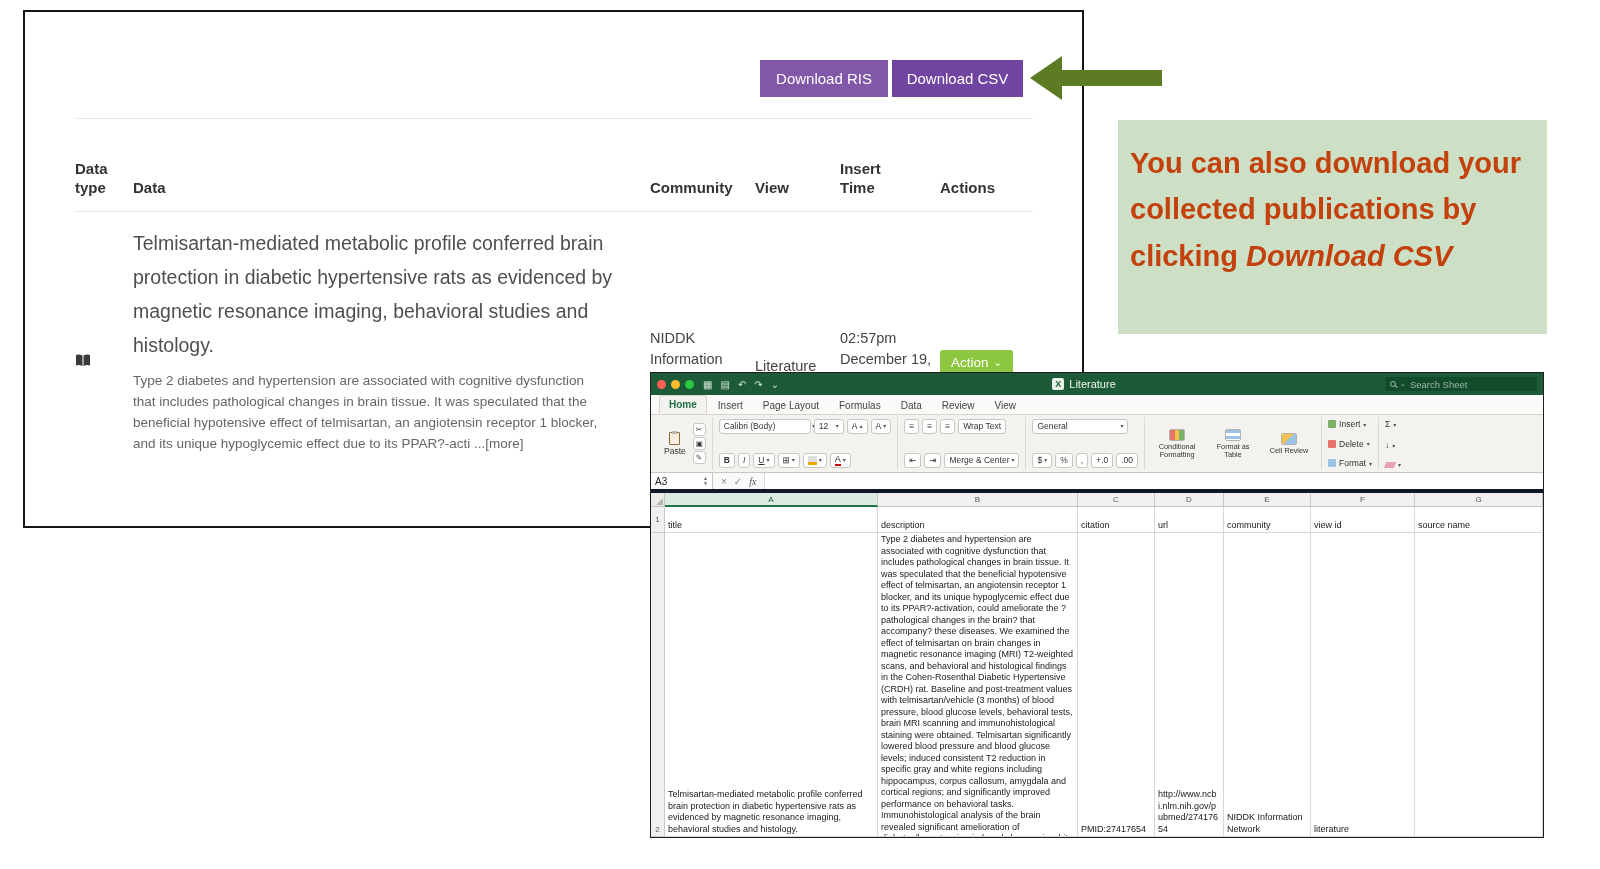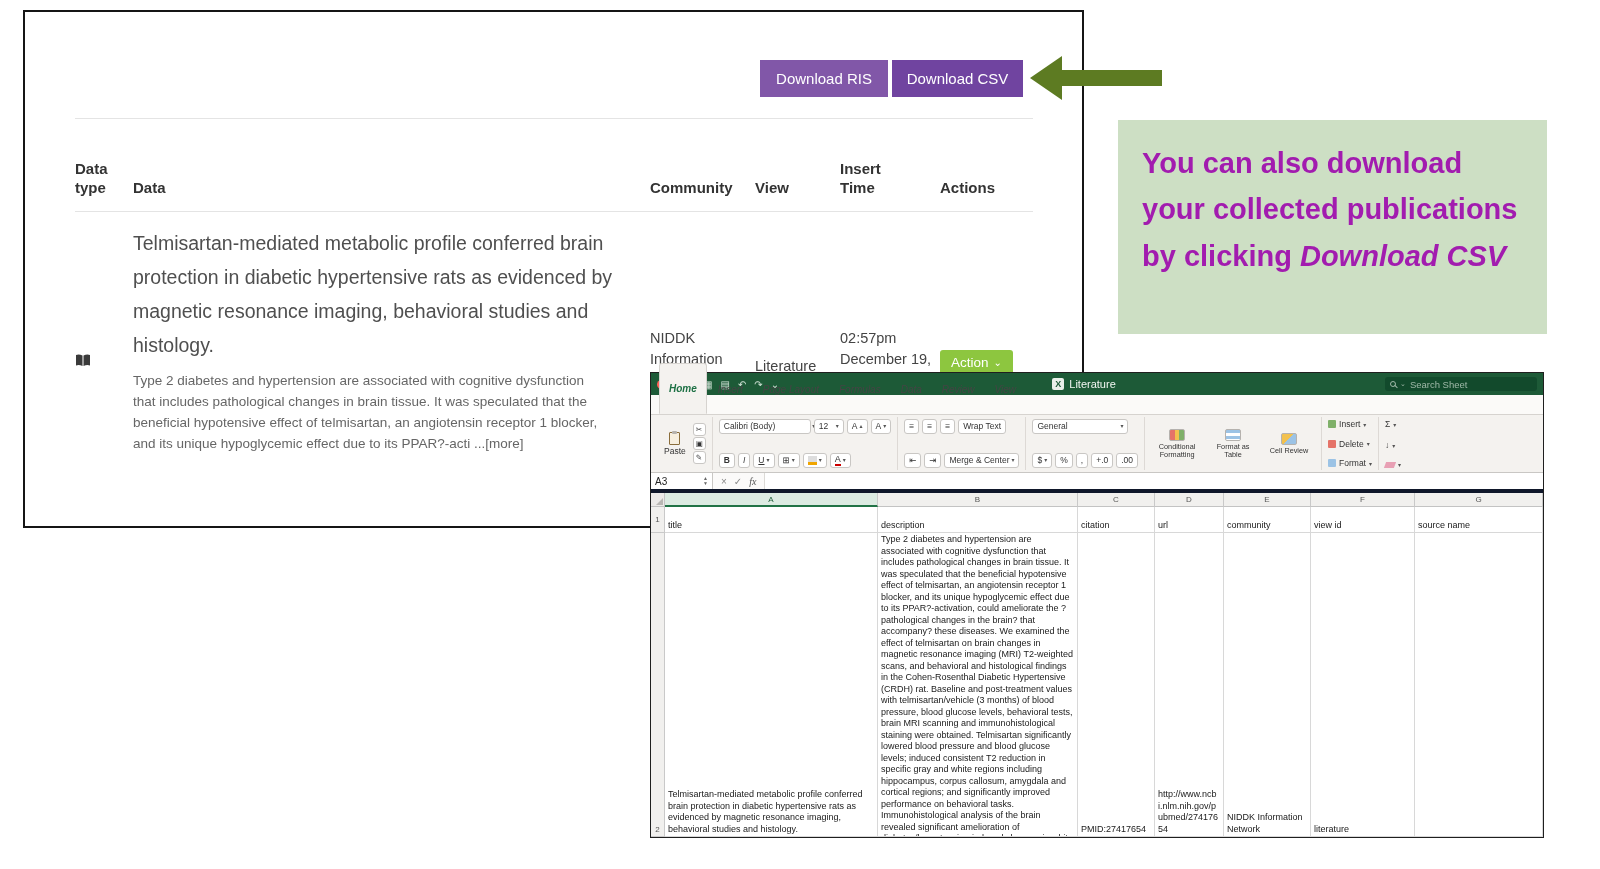--- a/index.html
+++ b/index.html
@@ -33,22 +33,22 @@
   .action-btn { margin-top:124px; display:inline-flex; align-items:center; gap:5px;
                 background:#8dc63f; color:#fff; font-size:13.5px; padding:5px 11px;
                 border:none; border-radius:3px; cursor:pointer; }
   .action-caret { font-size:10px; }
 
   
   .arrow { position:absolute; left:1030px; top:56px; z-index:3; }
 
   
   .callout { position:absolute; left:1118px; top:120px; width:429px; height:214px;
-             background:#cddfc4; padding:20px 24px; z-index:2;
-             font-size:29px; font-weight:bold; color:#a21caf; line-height:1.6; }
+             background:#cddfc4; padding:20px 12px; z-index:2;
+             font-size:29px; font-weight:bold; color:#c2410c; line-height:1.6; }
   .callout em { font-style:italic; }
 
   
   .excel { position:absolute; left:650px; top:372px; width:894px; height:466px;
            border:1px solid #1f1f1f; background:#f4f2ef; z-index:5;
            display:flex; flex-direction:column; }
   .titlebar { height:22px; background:#1d5a37; display:flex; align-items:center;
               padding:0 6px; color:#cfe0d4; flex:0 0 auto; }
   .light { width:9px; height:9px; border-radius:50%; margin-right:5px; }
   .l-red { background:#ff5f57; } .l-yel { background:#fdbc2e; } .l-grn { background:#28c841; }
@@ -60,21 +60,21 @@
   .searchbox { width:152px; height:14px; background:#124a2c; border-radius:3px;
                display:flex; align-items:center; gap:4px; padding:0 5px;
                color:#9fb8a8; font-size:9.5px; cursor:text; }
   .mag { width:6px; height:6px; border:1px solid #9fb8a8; border-radius:50%; position:relative; flex:0 0 auto; }
   .mag::after { content:''; position:absolute; width:4px; height:1px; background:#9fb8a8;
                 transform:rotate(45deg); right:-3px; bottom:-1px; }
   .scaret { font-size:7px; }
 
   .tabrow { height:20px; background:#fbfaf8; border-bottom:1px solid #d6d3cf;
             display:flex; align-items:flex-end; padding:0 8px; gap:2px; flex:0 0 auto; }
-  .rtab { font-size:10px; color:#444; padding:19px 9px; cursor:pointer;font-style:italic; }
+  .rtab { font-size:10px; color:#444; padding:3px 9px; cursor:pointer; }
   .rtab.active { color:#1e7145; font-weight:bold; background:#f4f2ef;
                  border:1px solid #d6d3cf; border-bottom:1px solid #f4f2ef;
                  border-radius:3px 3px 0 0; }
 
   .ribbon { height:58px; background:#f4f2ef; border-bottom:1px solid #c9c7c4;
             display:flex; align-items:stretch; padding:2px 4px; flex:0 0 auto; overflow:hidden; }
   .rgroup { border-right:1px solid #ddd9d5; padding:2px 6px; display:flex;
             flex-direction:column; justify-content:space-between; }
   .rgroup:last-child { border-right:none; }
   .rrow { display:flex; align-items:center; gap:3px; }

